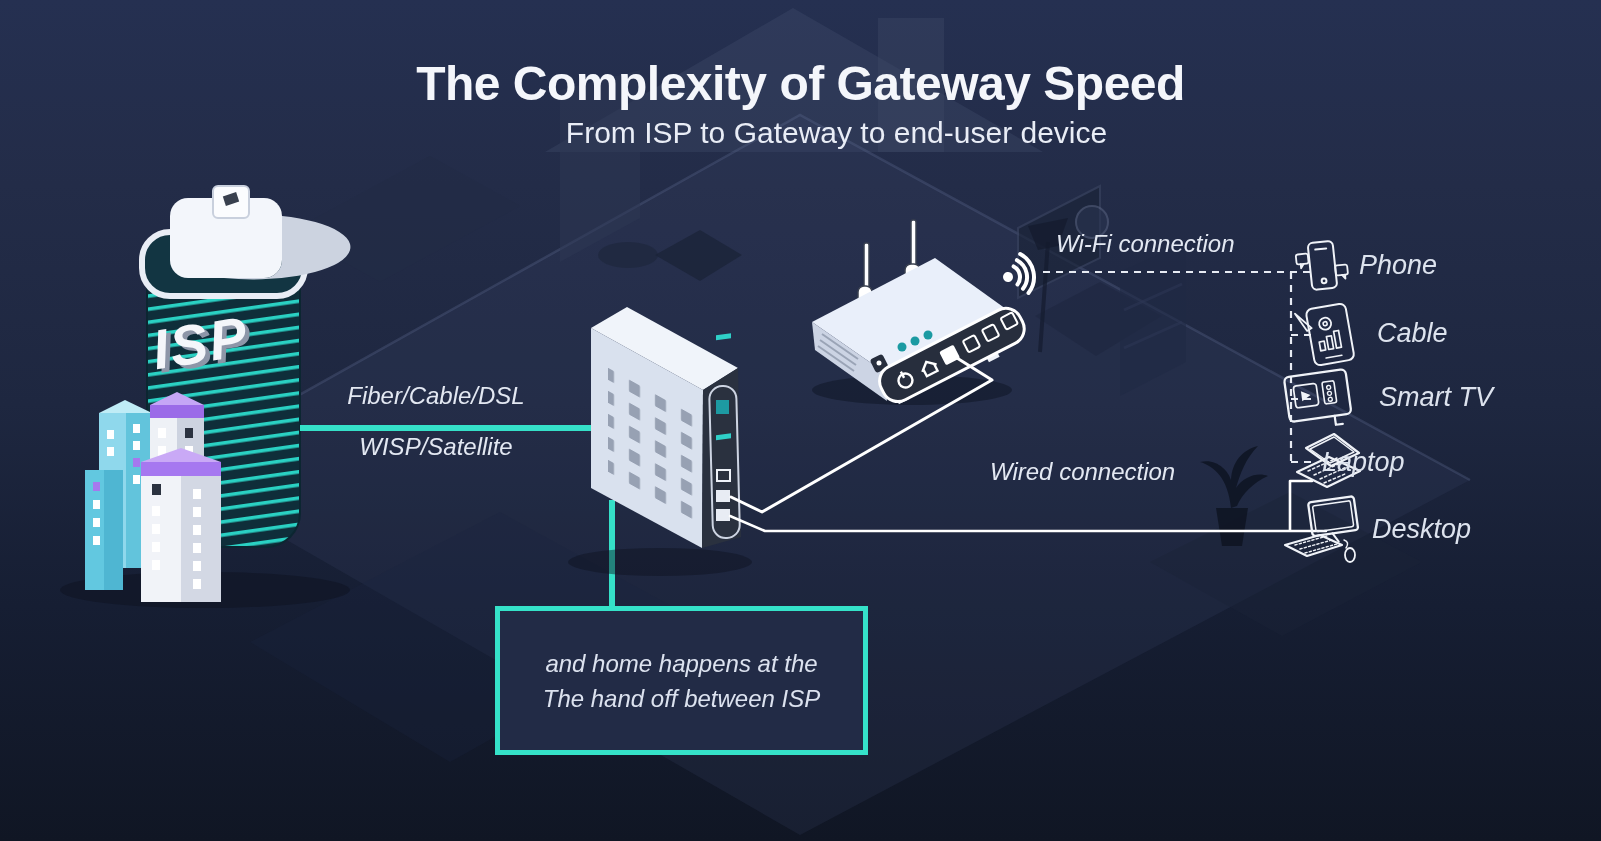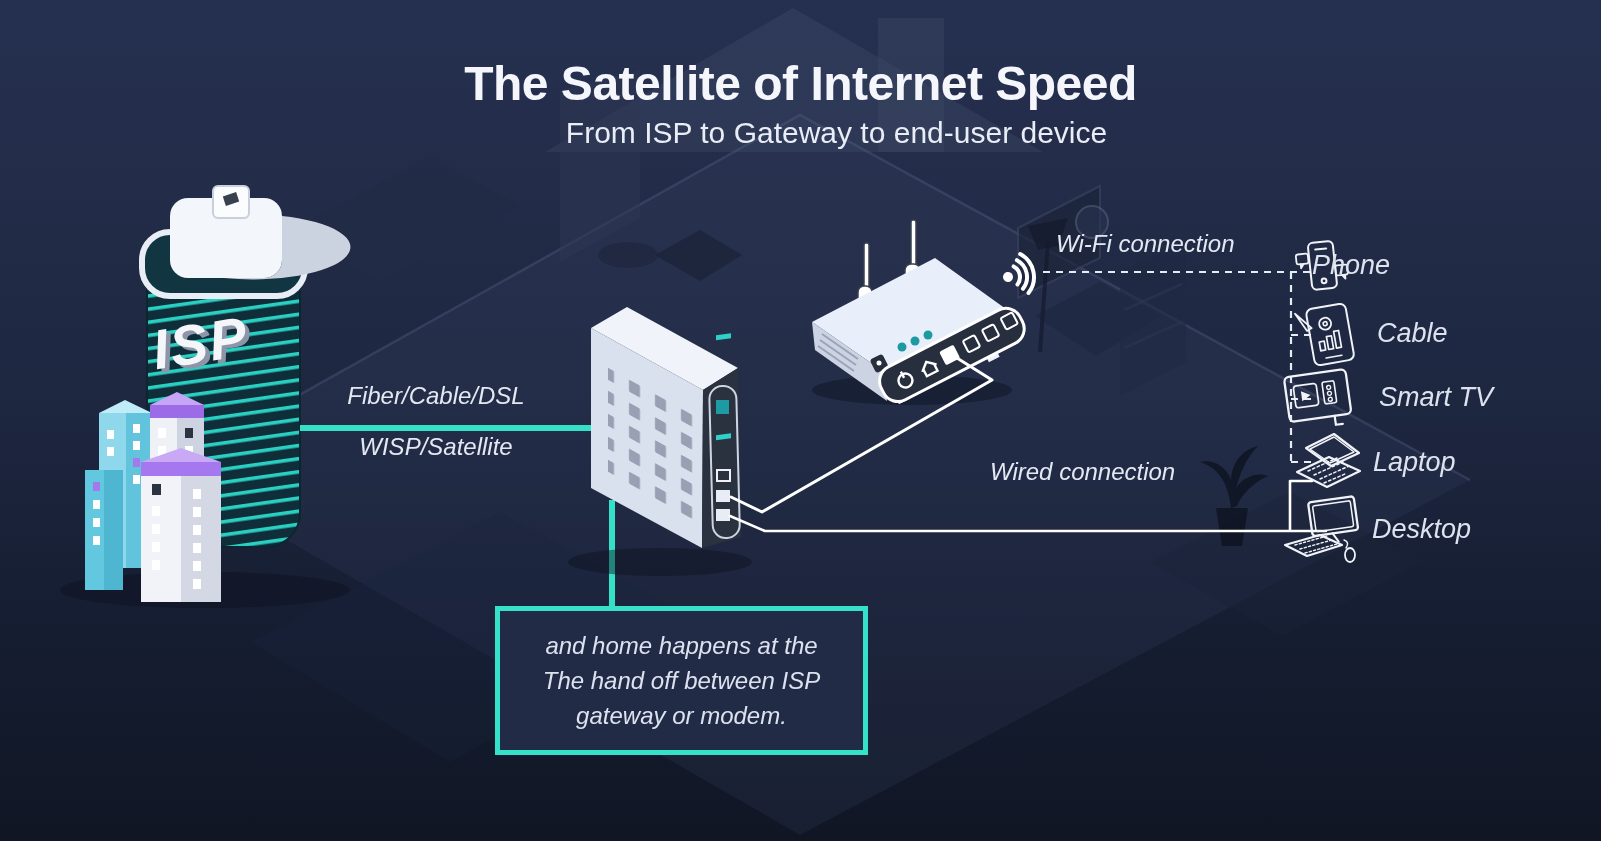--- a/index.html
+++ b/index.html
@@ -252,33 +252,32 @@
         <polygon points="-43,15 -8,5 14,15 -21,26" stroke-width="2.2"></polygon>
         <line x1="-33" y1="15" x2="-1" y2="6" stroke-width="1.4" stroke-dasharray="2.2 2.2"></line>
         <line x1="-28" y1="19" x2="4" y2="10" stroke-width="1.4" stroke-dasharray="2.2 2.2"></line>
         <line x1="-23" y1="23" x2="9" y2="14" stroke-width="1.4" stroke-dasharray="2.2 2.2"></line>
         <ellipse cx="22" cy="25" rx="5" ry="7" stroke-width="1.8"></ellipse>
         <path d="M18,18 q4,-6 -2,-8" stroke-width="1.5"></path>
       </g>
     </g>
   </svg>
 
-  <div class="txt title">The Satellite of Internet Speed</div>
+  <div class="txt title">The Complexity of Gateway Speed</div>
   <div class="txt subtitle">From ISP to Gateway to end-user device</div>
 
   <div class="txt lbl" style="left:340px;top:382px;width:192px;text-align:center;">Fiber/Cable/DSL</div>
   <div class="txt lbl" style="left:340px;top:433px;width:192px;text-align:center;">WISP/Satellite</div>
 
   <div class="txt lbl" style="left:1056px;top:230px;">Wi-Fi connection</div>
   <div class="txt lbl" style="left:990px;top:458px;">Wired connection</div>
 
-  <div class="txt devlbl" style="left:1312px;top:250px;">Phone</div>
+  <div class="txt devlbl" style="left:1359px;top:250px;">Phone</div>
   <div class="txt devlbl" style="left:1377px;top:318px;">Cable</div>
   <div class="txt devlbl" style="left:1373px;top:382px;margin-left:6px;">Smart TV</div>
-  <div class="txt devlbl" style="left:1373px;top:447px;">Laptop</div>
+  <div class="txt devlbl" style="left:1322px;top:447px;">Laptop</div>
   <div class="txt devlbl" style="left:1372px;top:514px;">Desktop</div>
 
   <div class="callout">
     <span>and home happens at the</span>
     <span>The hand off between ISP</span>
-    <span>gateway or modem.</span>
   </div>
 </div>
 
 </body></html>

